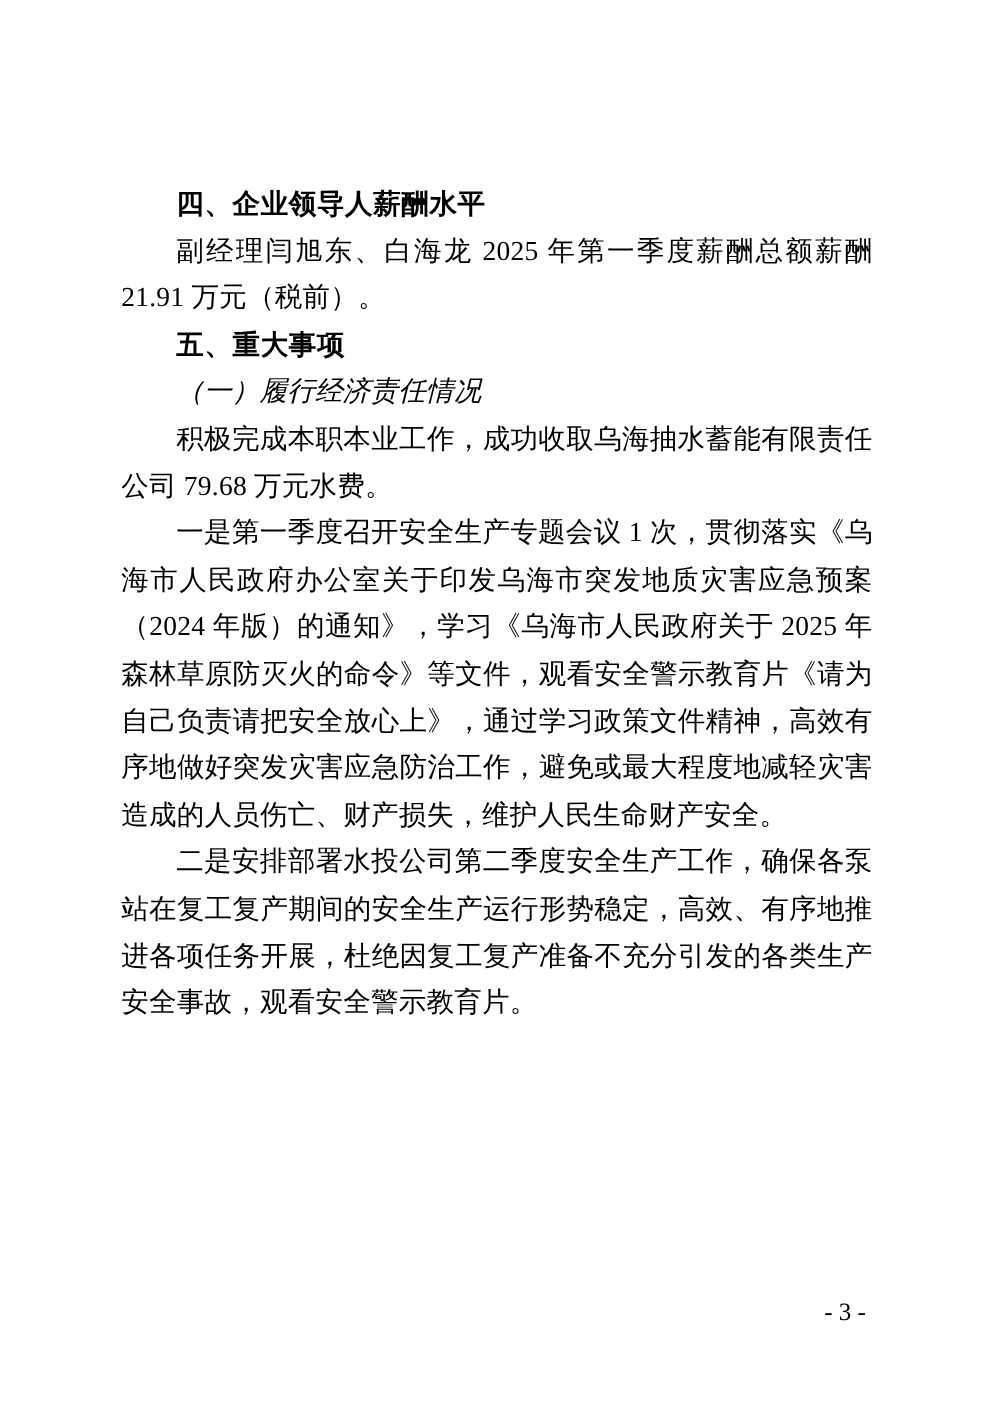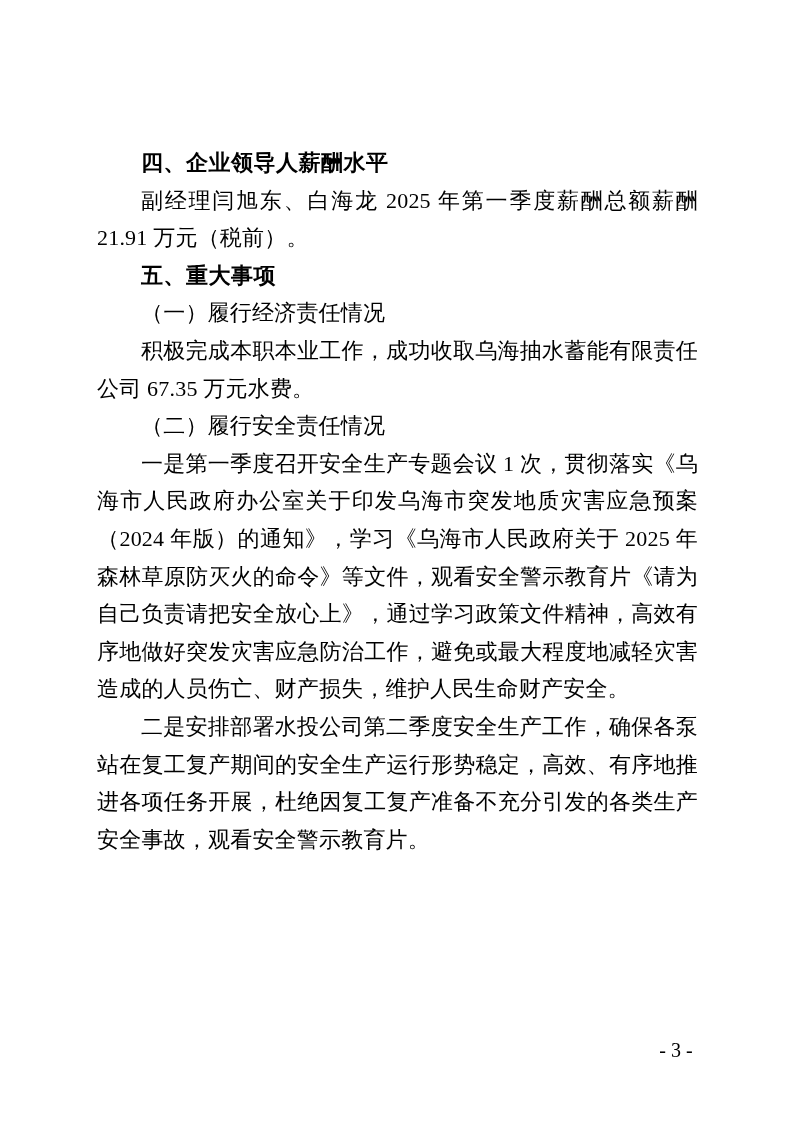--- a/index.html
+++ b/index.html
@@ -32,20 +32,21 @@
     text-indent: 2em;
     letter-spacing: 0.2px;
   }
   .content p.heading {
     font-family: "Liberation Sans", sans-serif;
     font-weight: bold;
     text-align: left;
     letter-spacing: 0.5px;
   }
   .content p.subheading {
+    font-style: italic;
     text-align: left;
   }
   .footer {
     position: absolute;
     top: 1037px;
     left: 628px;
     width: 96px;
     text-align: center;
     font-size: 20px;
     line-height: 26px;
@@ -54,21 +55,20 @@
 </style>
 </head>
 <body>
 
 <div class="page">
   <div class="content">
       <p class="block heading">四、企业领导人薪酬水平</p>
       <p class="block body">副经理闫旭东、白海龙 2025 年第一季度薪酬总额薪酬 21.91 万元（税前）。</p>
       <p class="block heading">五、重大事项</p>
       <p class="block subheading">（一）履行经济责任情况</p>
-      <p class="block body">积极完成本职本业工作，成功收取乌海抽水蓄能有限责任公司 67.35 万元水费。</p>
-      <p class="block subheading">（二）履行安全责任情况</p>
+      <p class="block body">积极完成本职本业工作，成功收取乌海抽水蓄能有限责任公司 79.68 万元水费。</p>
       <p class="block body">一是第一季度召开安全生产专题会议 1 次，贯彻落实《乌海市人民政府办公室关于印发乌海市突发地质灾害应急预案（2024 年版）的通知》，学习《乌海市人民政府关于 2025 年森林草原防灭火的命令》等文件，观看安全警示教育片《请为自己负责请把安全放心上》，通过学习政策文件精神，高效有序地做好突发灾害应急防治工作，避免或最大程度地减轻灾害造成的人员伤亡、财产损失，维护人民生命财产安全。</p>
       <p class="block body">二是安排部署水投公司第二季度安全生产工作，确保各泵站在复工复产期间的安全生产运行形势稳定，高效、有序地推进各项任务开展，杜绝因复工复产准备不充分引发的各类生产安全事故，观看安全警示教育片。</p>
     </div>
   <div class="footer">
     <span>- 3 -</span>
   </div>
 </div>
 
 </body></html>

